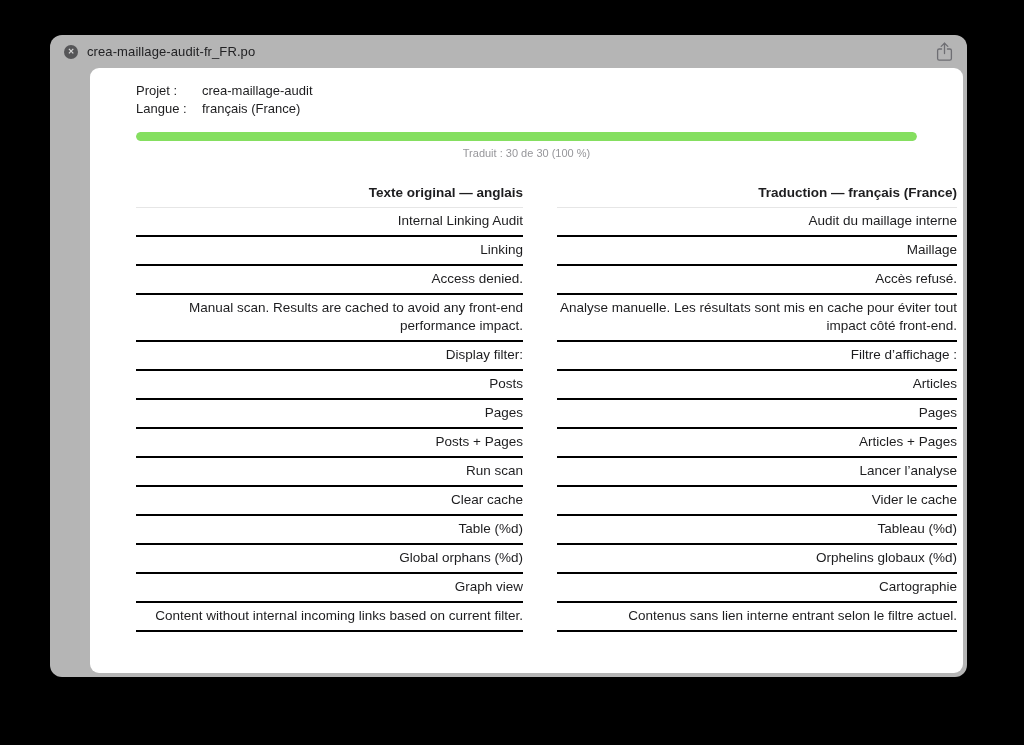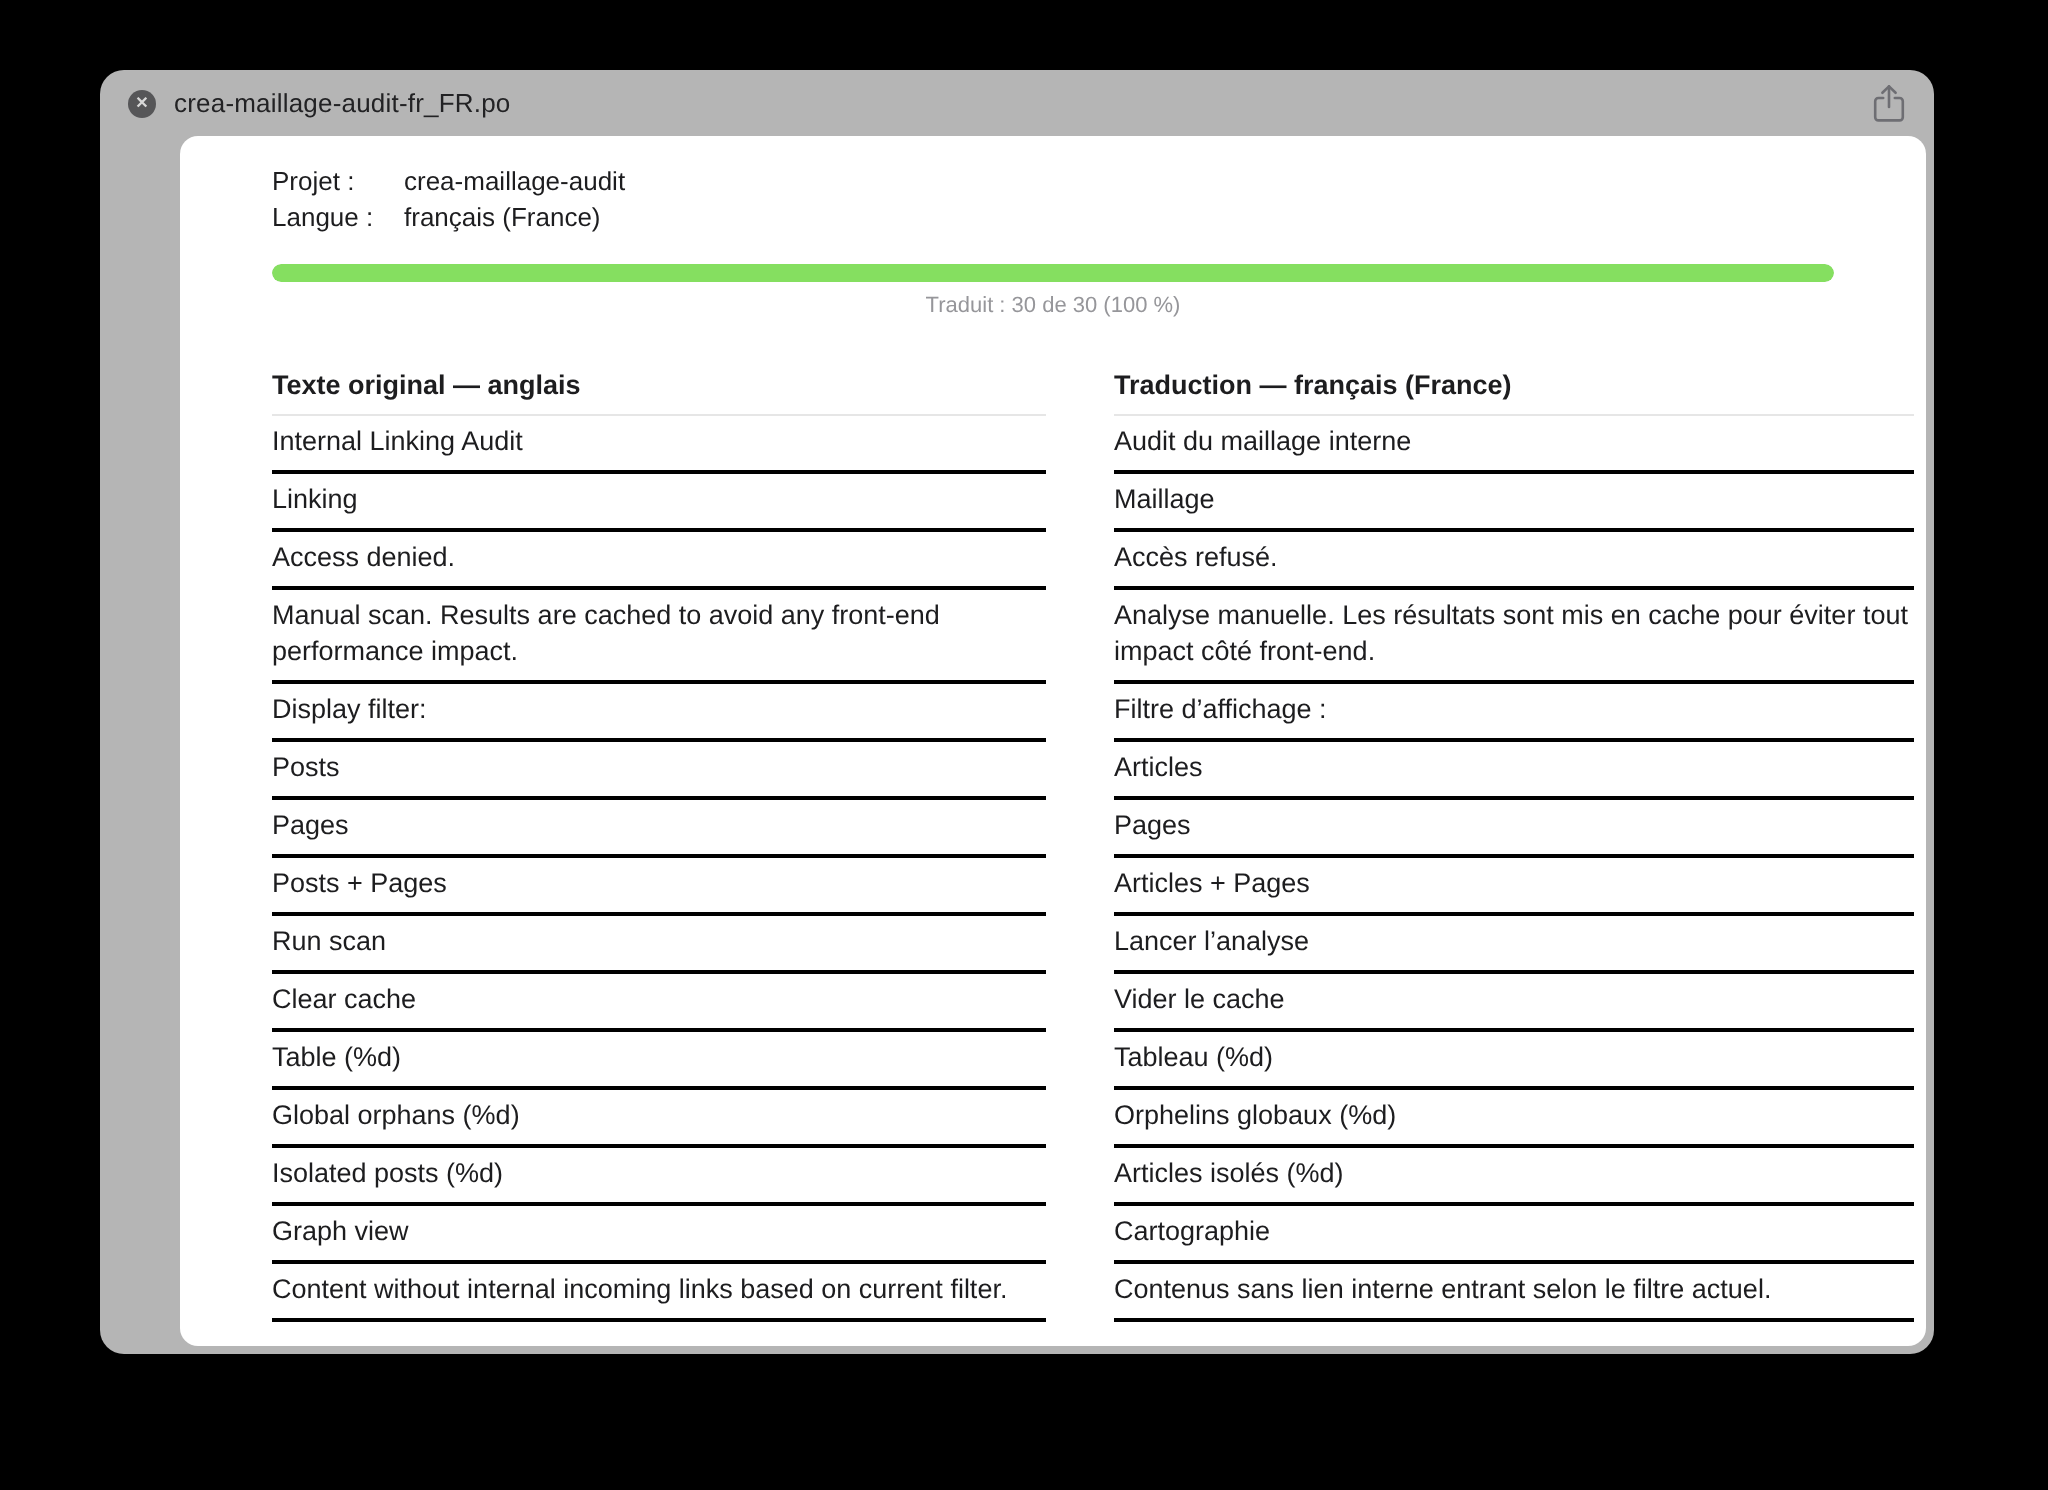--- a/index.html
+++ b/index.html
@@ -91,20 +91,21 @@
     text-align: center;
     font-size: 11px;
     line-height: 14px;
     color: #96969a;
   }
   .ttable { margin-top: 20px; }
   .trow {
     display: grid;
     grid-template-columns: 387px 400px;
     column-gap: 34px;
+    text-align: right;
   }
   .tcell {
     padding: 4px 0 5px 0;
     font-size: 13.5px;
     line-height: 18px;
     color: #1d1d1f;
     border-bottom: 2px solid #000000;
   }
   .thead .tcell {
     font-weight: 700;
@@ -205,24 +206,20 @@
   <div class="trow">
     <div class="tcell cell-source">Table (%d)</div>
     <div class="tcell cell-translation">Tableau (%d)</div>
   </div>
 
   <div class="trow">
     <div class="tcell cell-source">Global orphans (%d)</div>
     <div class="tcell cell-translation">Orphelins globaux (%d)</div>
   </div>
 
-  <div class="trow">
-    <div class="tcell cell-source">Isolated posts (%d)</div>
-    <div class="tcell cell-translation">Articles isolés (%d)</div>
-  </div>
 
   <div class="trow">
     <div class="tcell cell-source">Graph view</div>
     <div class="tcell cell-translation">Cartographie</div>
   </div>
 
 
   <div class="trow">
     <div class="tcell cell-source">Content without internal incoming links based on current filter.</div>
     <div class="tcell cell-translation">Contenus sans lien interne entrant selon le filtre actuel.</div>

